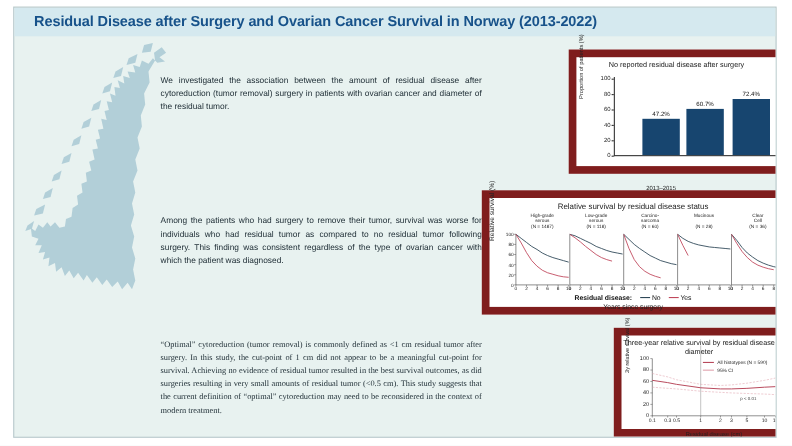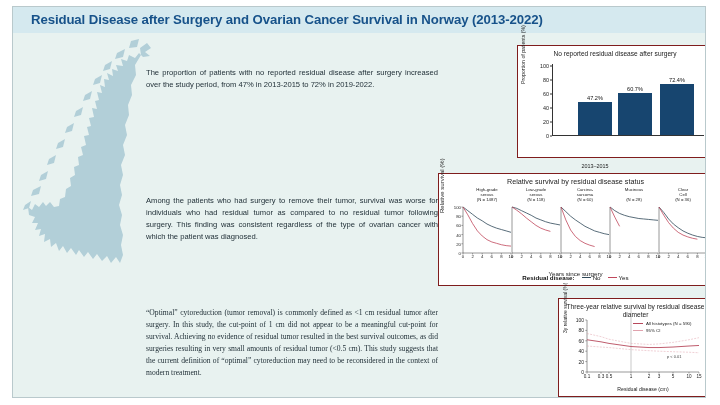--- a/index.html
+++ b/index.html
@@ -55,21 +55,21 @@
   .textblock p { margin: 0 0 10px 0; }
   .textblock p:last-child { margin-bottom: 0; }
   #text-1 { left: 133px; top: 60px; width: 292px; }
   #text-2 { left: 133px; top: 188px; width: 292px; }
   #text-3 { left: 133px; top: 300px; width: 292px; font-family: Liberation Serif, serif; }
 
   
   .figure {
     position: absolute;
     background: #ffffff;
-    border: 1px solid #7f1d1d;
+    border: 7px solid #7f1d1d;
     box-sizing: border-box;
   }
   #fig-bar   { left: 504px; top: 38px;  width: 196px; height: 113px; }
   #fig-surv  { left: 425px; top: 166px; width: 275px; height: 113px; }
   #fig-diam  { left: 545px; top: 291px; width: 155px; height: 99px; }
 
   .fig-title {
     text-align: center;
     color: #222;
     font-size: 6.6px;
@@ -314,21 +314,21 @@
       <path fill="#a9c9d4" d="M57,76 L64,72 L62,80 L55,82 Z"></path>
       <path fill="#a9c9d4" d="M66,60 L73,56 L71,64 L64,66 Z"></path>
       <path fill="#a9c9d4" d="M76,44 L83,40 L81,48 L74,50 Z"></path>
       <path fill="#a9c9d4" d="M86,30 L93,26 L91,34 L84,36 Z"></path>
       <path fill="#a9c9d4" d="M98,18 L106,14 L104,22 L96,24 Z"></path>
       <path fill="#a9c9d4" d="M112,6 L120,4 L118,12 L110,13 Z"></path>
     </svg>
   </div>
 
   <div class="textblock" id="text-1">
-    <p>The proportion of patients with no reported residual disease after surgery increased over the study period, from 47% in 2013-2015 to 72% in 2019-2022.</p>
+    <p>We investigated the association between the amount of residual disease after cytoreduction (tumor removal) surgery in patients with ovarian cancer and diameter of the residual tumor.</p>
   </div>
 
   <div class="textblock" id="text-2">
     <p>Among the patients who had surgery to remove their tumor, survival was worse for individuals who had residual tumor as compared to no residual tumor following surgery. This finding was consistent regardless of the type of ovarian cancer with which the patient was diagnosed.</p>
   </div>
 
   <div class="textblock" id="text-3">
     <p>“Optimal” cytoreduction (tumor removal) is commonly defined as &lt;1 cm residual tumor after surgery. In this study, the cut-point of 1 cm did not appear to be a meaningful cut-point for survival. Achieving no evidence of residual tumor resulted in the best survival outcomes, as did surgeries resulting in very small amounts of residual tumor (&lt;0.5 cm). This study suggests that the current definition of “optimal” cytoreduction may need to be reconsidered in the context of modern treatment.</p>
   </div>
 

